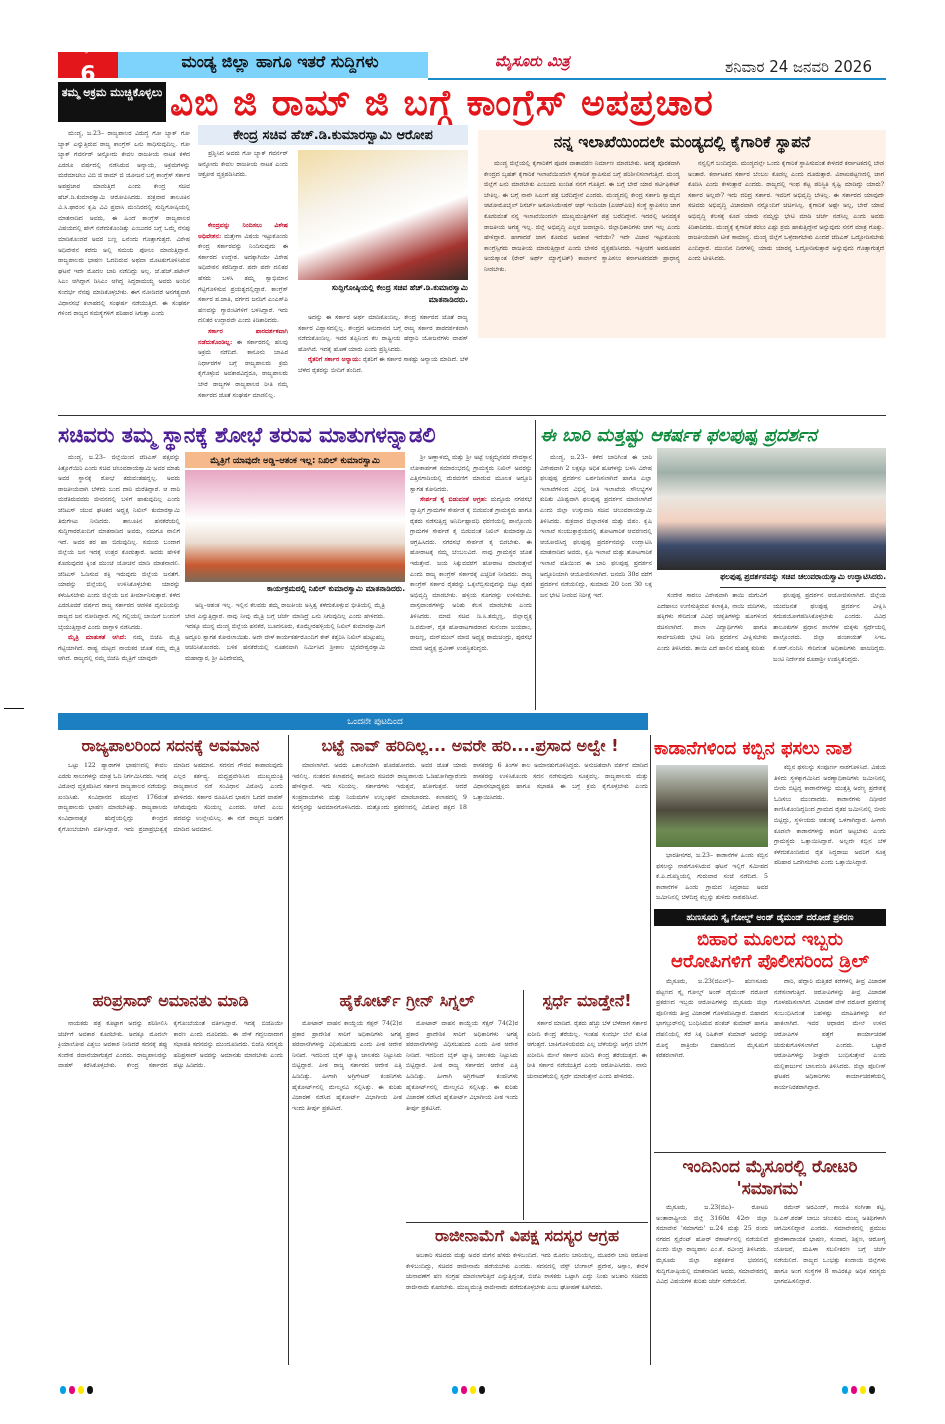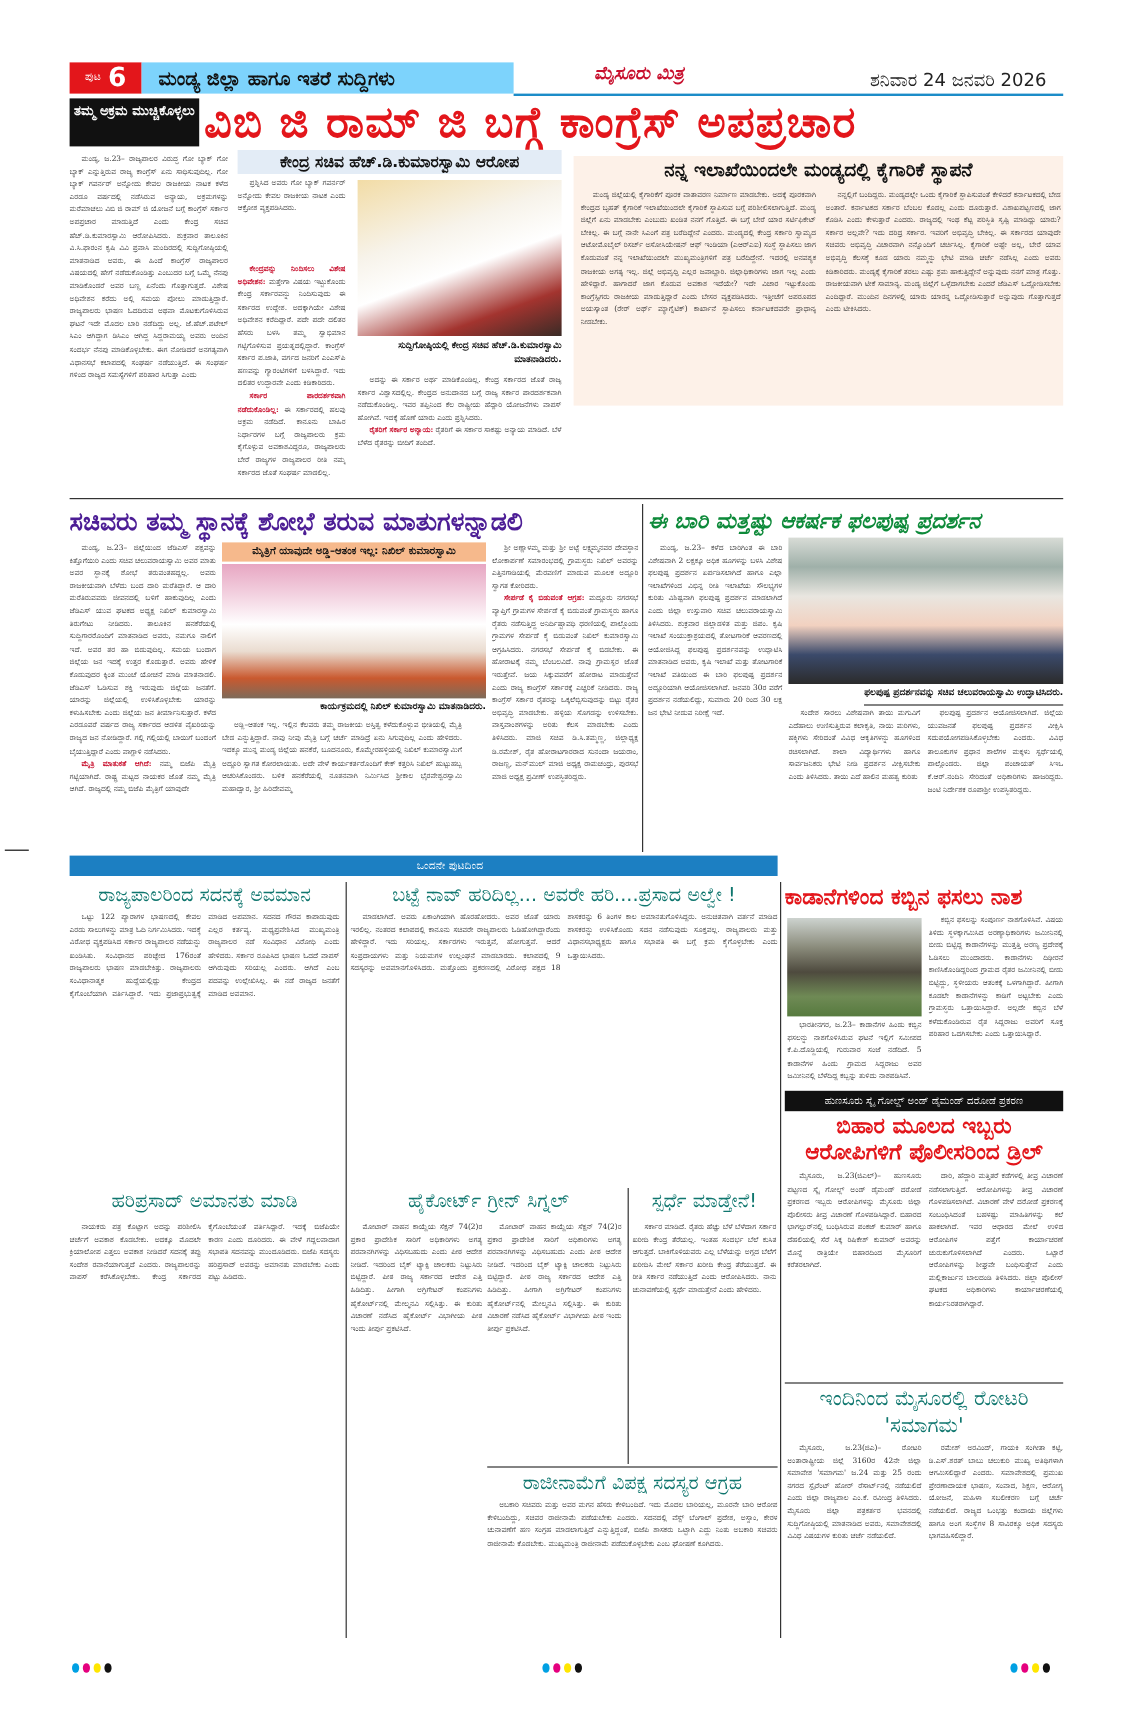--- a/index.html
+++ b/index.html
@@ -1,18 +1,18 @@
 <!DOCTYPE html>
 <html><head>
 <meta charset="utf-8">
 <style>
   * { box-sizing: border-box; margin: 0; padding: 0; }
   html, body { width: 945px; height: 1424px; background: #ffffff; overflow: hidden; }
   body { font-family: "DejaVu Sans", sans-serif; color: #1a1a1a; position: relative; }
-  .abs { position: absolute; }
+  .abs { position: absolute; flex-direction: column; }
   .body-text { font-family: "DejaVu Serif", serif; font-size: 6.2px; line-height: 10.6px; color: #2b2b2b; text-align: justify; overflow: hidden; }
   .body-text p { text-indent: 10px; }
   .kicker-red { color: #c8102e; font-weight: bold; }
   .rule-v { position: absolute; width: 1px; background: #333; }
   .rule-h { position: absolute; height: 1px; background: #333; }
 
   
   #page-badge { left: 58px; top: 52px; width: 60px; height: 26px; background: #e3161b; color: #fff; display: flex; align-items: center; justify-content: center; gap: 6px; }
   #page-badge .lbl { font-size: 9px; }
   #page-badge .num { font-size: 22px; font-weight: bold; }
@@ -28,27 +28,27 @@
   .photo { background: linear-gradient(135deg, #c9b79a 0%, #e9e4dc 40%, #b99d7c 70%, #6b4f3a 100%); position: absolute; overflow: hidden; }
   .photo-caption { font-size: 7.5px; font-weight: bold; text-align: right; color: #111; line-height: 12px; }
 
   
   #industry-box { left: 478px; top: 130px; width: 408px; height: 208px; background: #fdf1e8; }
   #industry-headline { left: 478px; top: 130px; width: 408px; height: 24px; font-size: 15.5px; font-weight: bold; color: #111; text-align: center; line-height: 24px; }
 
   .headline-black { font-size: 21px; font-weight: bold; color: #4c1d95; white-space: nowrap; line-height: 30px; }
   .headline-green { font-size: 18px; font-weight: bold; color: #0e8a3a; white-space: nowrap; line-height: 30px; }
   .headline-red { font-size: 18px; font-weight: bold; color: #e3161b; white-space: nowrap; line-height: 26px; }
-  .headline-mid { font-size: 16px; font-weight: normal; color: #0f766e; white-space: nowrap; text-align: center; line-height: 22px; }
+  .headline-mid { font-size: 16px; font-weight: bold; color: #7f1d1d; white-space: nowrap; text-align: center; line-height: 22px; }
 
   #friendship-sub { left: 185px; top: 452px; width: 220px; height: 16px; background: #f6b98c; font-size: 8.5px; font-weight: bold; color: #111; display: flex; align-items: center; justify-content: center; }
 
   #continued-bar { left: 58px; top: 713px; width: 590px; height: 17px; background: #1c7fc2; color: #fff; font-size: 9px; display: flex; align-items: center; justify-content: center; padding-left: 44px; }
 
-  #hunsur-bar { left: 654px; top: 909px; width: 232px; height: 17px; background: #111; color: #fff; font-size: 8.5px; font-weight: normal; display: flex; align-items: center; justify-content: center; }
+  #hunsur-bar { left: 654px; top: 909px; width: 232px; height: 17px; background: #111; color: #fff; font-size: 8.5px; font-weight: bold; display: flex; align-items: center; justify-content: center; }
 
   .cmyk { position: absolute; top: 1386px; display: flex; gap: 3px; }
   .cmyk span { width: 6px; height: 8px; border-radius: 50%; display: block; }
   #left-margin-mark { left: 4px; top: 708px; width: 20px; height: 1px; background: #111; }
 </style>
 </head>
 <body>
 
 <div id="page-badge" class="abs">
   <span class="lbl">ಪುಟ</span>

